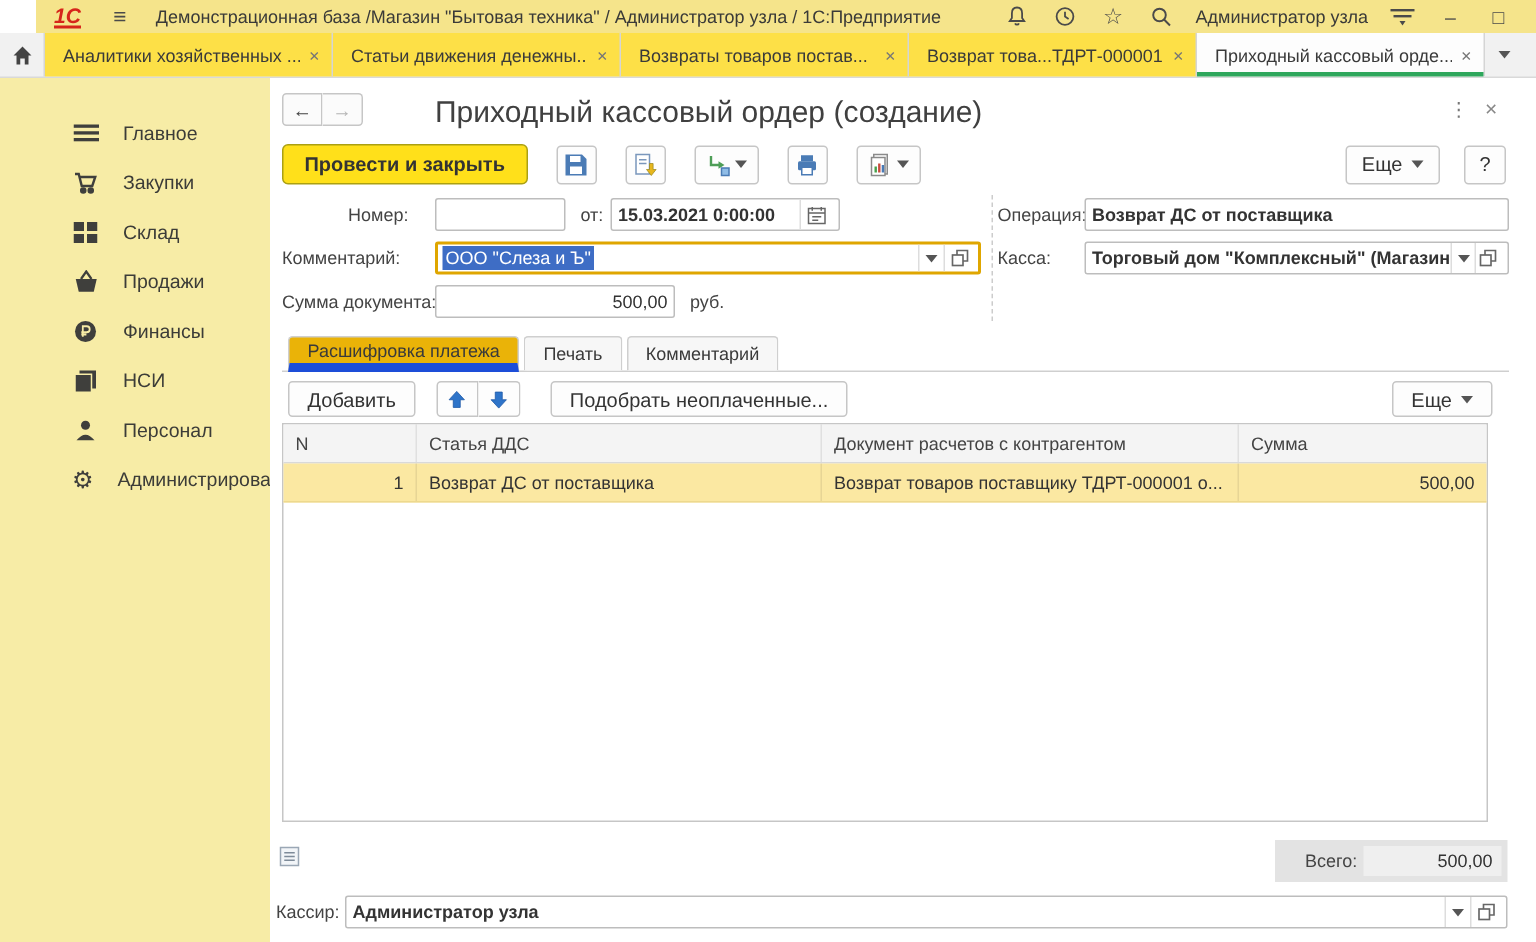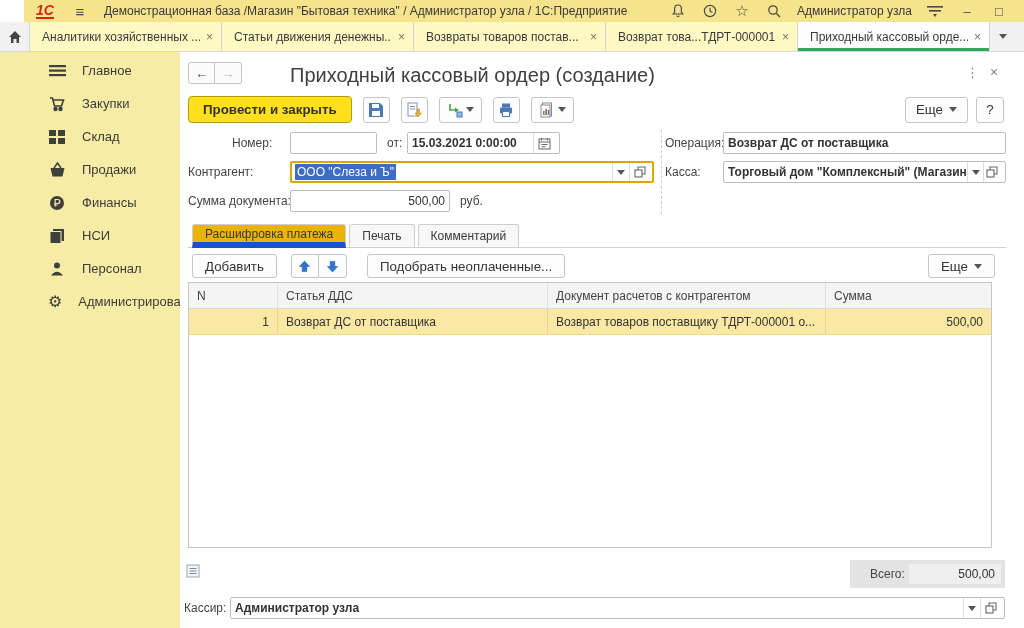--- a/index.html
+++ b/index.html
@@ -17,49 +17,49 @@
   .tb-ico { width:18px; height:18px; display:flex; align-items:center; justify-content:center; color:#4a4a4a; }
   .tb-user { color:#3a3a38; white-space:nowrap; }
   .winbtn { width:18px; text-align:center; color:#4a4a4a; font-size:13px; }
 
   
   .tabbar { position:absolute; left:0; top:22px; width:1024px; height:30px;
     background:#F1F1F1; border-bottom:1px solid #D9D9D9; display:flex; }
   .home-tab { width:30px; height:100%; display:flex; align-items:center; justify-content:center;
     border-right:1px solid #D5D5D5; }
   .tab { width:192px; height:100%; display:flex; align-items:center; padding:0 8px 0 12px;
-    border-right:1px solid #D5D5D5; background:#fef9c3; color:#3a3a3a; position:relative; }
+    border-right:1px solid #D5D5D5; background:#fde047; color:#3a3a3a; position:relative; }
   .tab .lbl { white-space:nowrap; overflow:hidden; }
   .tab .x { margin-left:auto; color:#777; font-size:12px; padding-left:6px; }
   .tab.active { background:#FDFDFD; }
   .tab.active::after { content:""; position:absolute; left:0; right:0; bottom:0; height:3px; background:#2FA75C; }
   .tab-dd { width:26px; display:flex; align-items:center; justify-content:center; }
   .tri-down { width:0; height:0; border-left:4px solid transparent; border-right:4px solid transparent;
     border-top:5px solid #555; }
 
   
   .sidebar { position:absolute; left:0; top:52px; width:180px; height:576px;
-    background:#F7ECA6; padding-top:2px; }
+    background:#F7ECA6; padding-top:20px; }
   .side-item { height:33px; display:flex; align-items:center; padding-left:48px; gap:16px;
     color:#3c3c38; font-size:13px; }
   .side-item .ic { width:18px; height:18px; display:flex; align-items:center; justify-content:center; color:#3f3f3c; font-size:16px; }
 
   
   .main { position:absolute; left:180px; top:52px; width:844px; height:576px; background:#fff; }
 
   .navgroup { position:absolute; left:8px; top:10px; display:flex; }
   .navbtn { width:27px; height:22px; background:#FBFBFB; border:1px solid #C6C6C6;
     display:flex; align-items:center; justify-content:center; font-size:13px; color:#444; }
   .navbtn:first-child { border-radius:3px 0 0 3px; }
   .navbtn:last-child { border-radius:0 3px 3px 0; border-left:none; color:#B5B5B5; }
   .form-title { position:absolute; left:110px; top:12px; font-size:20px; color:#404040; }
   .form-dots { position:absolute; left:786px; top:13px; color:#777; font-size:13px; }
   .form-close { position:absolute; left:810px; top:12px; color:#888; font-size:14px; }
 
-  .cmdbar { position:absolute; left:8px; top:44px; right:20px; height:27px; display:flex; align-items:center; }
+  .cmdbar { position:absolute; left:8px; top:44px; right:20px; height:27px; display:flex; align-items:center;gap:8px; }
   .btn { display:inline-flex; align-items:center; justify-content:center; background:#FDFDFD;
     border:1px solid #C6C6C6; border-radius:3px; color:#333; height:26px; }
   .btn-primary { background:#FFE01A; border:1px solid #ABA012; border-radius:4px;
     font-weight:bold; padding:0 14px; height:27px; }
   .icobtn { width:27px; margin-left:11px; }
   .icobtn.wdd { width:43px; gap:3px; }
   .more-btn { margin-left:auto; padding:0 10px; gap:6px; }
   .help-btn { width:28px; margin-left:8px; }
 
   .flabel { position:absolute; color:#444; line-height:22px; height:22px; }
@@ -325,21 +325,21 @@
         <rect x="1" y="2" width="11" height="10"></rect>
           <path d="M1 5h11M3.5 1v2.5M9.5 1v2.5M3.5 7.5h6M3.5 9.8h4"></path>
       </svg>
     </span>
   </div>
   <span class="flabel" style="left:485px; top:80px;">Операция:</span>
   <div class="field" style="left:543px; top:80px; width:283px;">
     <span class="ftext">Возврат ДС от поставщика</span>
   </div>
 
-  <span class="flabel" style="left:8px; top:109px;">Контрагент:</span>
+  <span class="flabel" style="left:8px; top:109px;">Комментарий:</span>
   <div class="field focus" style="left:110px; top:109px; width:364px;">
     <span class="sel">ООО "Слеза и Ъ"</span>
     <span class="fbtn combo">
         <span class="tri-down"></span>
       </span>
     <span class="fbtn openb">
       <svg width="12" height="12" viewBox="0 0 12 12" fill="none" stroke="#666" stroke-width="1.1">
         <rect x="1" y="4" width="7" height="7"></rect>
           <path d="M4 4V1h7v7H8"></path>
       </svg>

